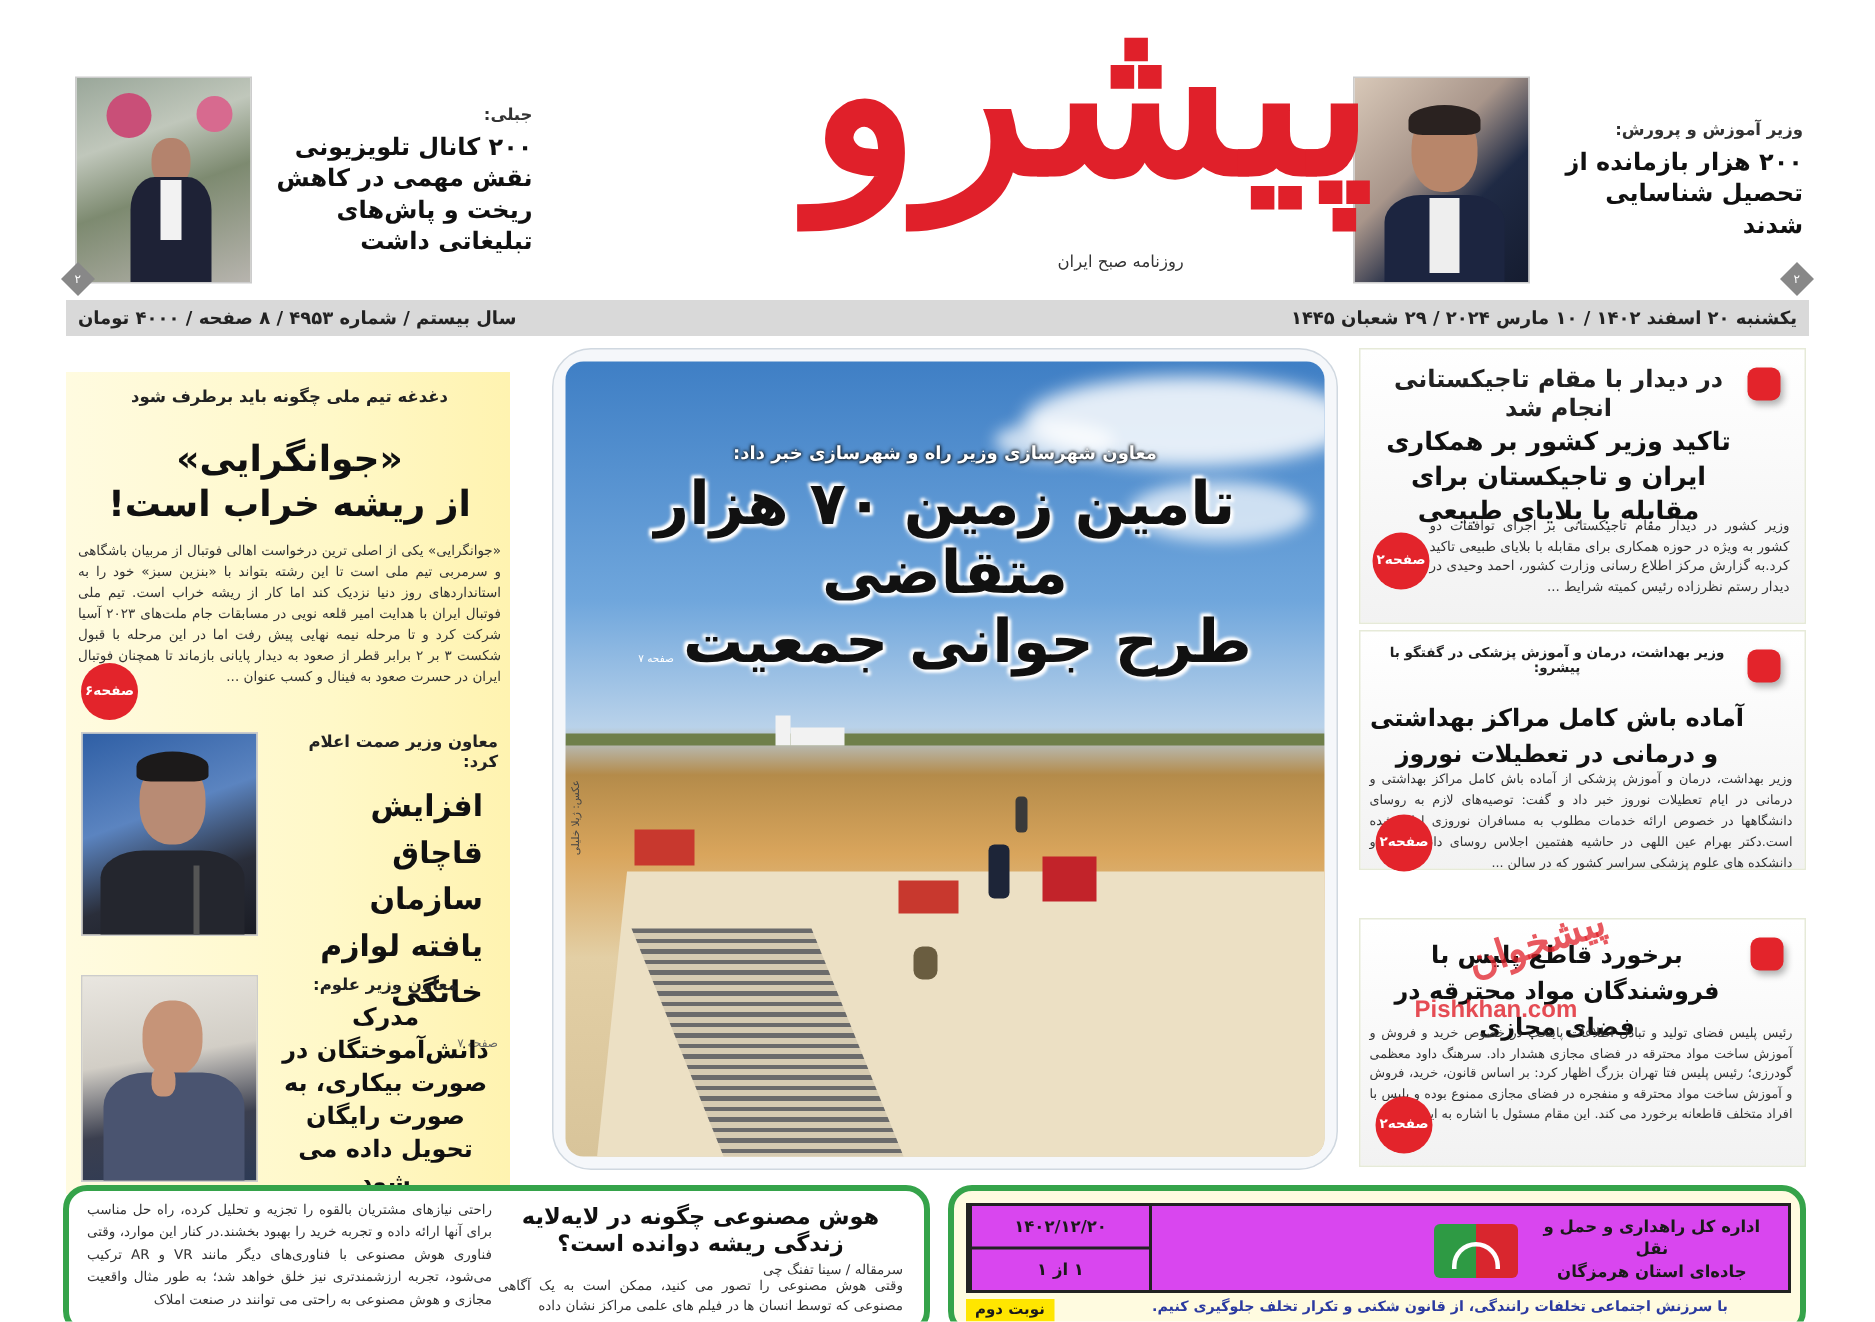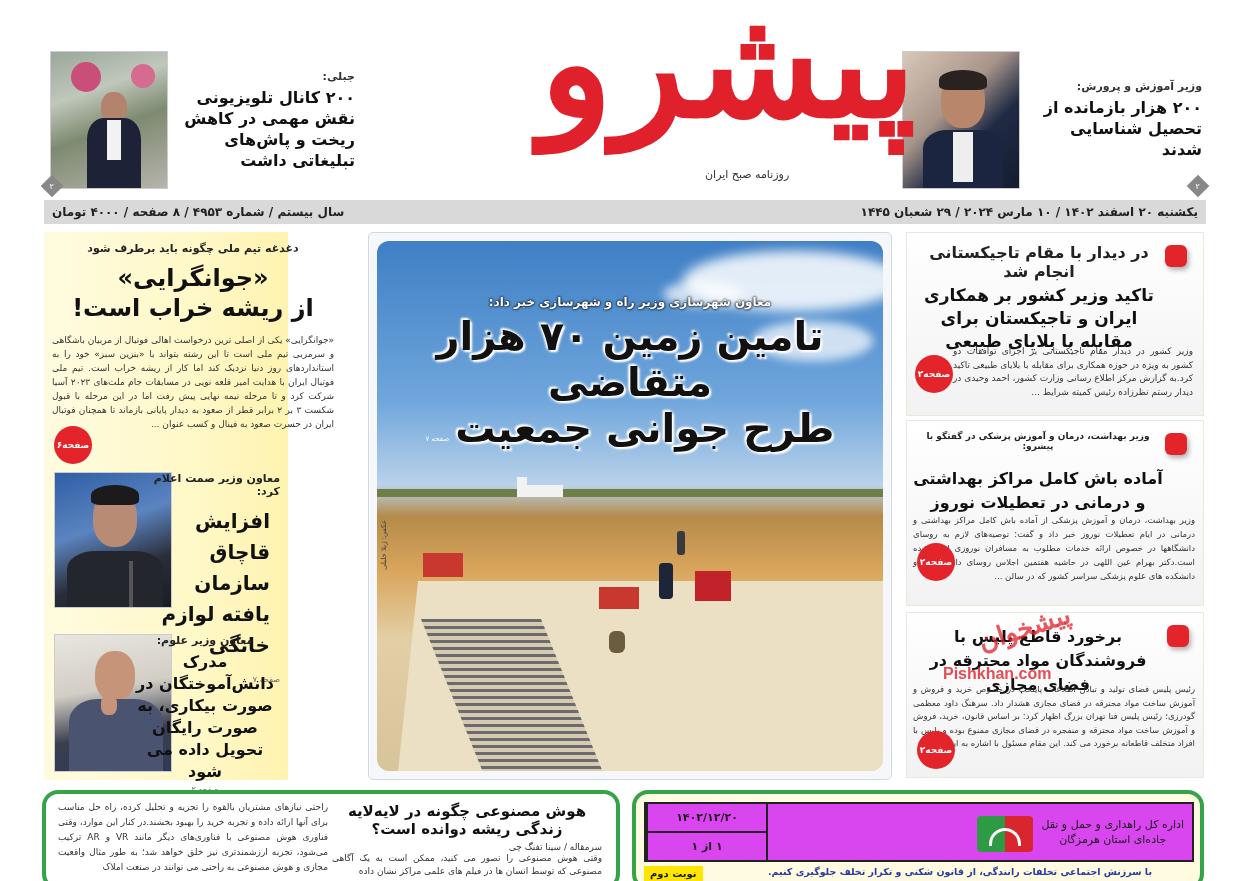--- a/index.html
+++ b/index.html
@@ -10,30 +10,30 @@
   .teaser .txt{text-align:right}
   .teaser .kicker{font-size:11px;font-weight:bold;color:#333;margin-bottom:4px}
   .teaser .head{font-size:16px;font-weight:bold;line-height:21px;color:#111}
   .pagebadge{position:absolute;width:16px;height:16px;background:#888;color:#fff;font-size:8px;transform:rotate(45deg);display:flex;align-items:center;justify-content:center}
   .pagebadge span{transform:rotate(-45deg)}
   .logo{position:absolute;left:530px;top:18px;width:290px;height:175px}
   .logo .brand{position:absolute;left:10px;top:-30px;font-family:"DejaVu Serif",serif;font-size:150px;font-weight:bold;color:#e0202a;line-height:1;letter-spacing:-6px}
   .logo .tag{position:absolute;left:175px;top:150px;font-size:11px;color:#333}
   .dateline{position:absolute;top:200px;left:44px;width:1162px;height:24px;background:#d9d9d9;display:flex;justify-content:space-between;align-items:center;padding:0 8px;font-size:12px;font-weight:bold;color:#222}
   
-  .leftcol{position:absolute;left:44px;top:232px;width:244px;height:548px;background:linear-gradient(90deg,#fffbe0 0%,#fff8c8 60%,#fff3b0 100%)}
+  .leftcol{position:absolute;left:44px;top:248px;width:296px;height:548px;background:linear-gradient(90deg,#fffbe0 0%,#fff8c8 60%,#fff3b0 100%)}
   .story{position:absolute;text-align:right}
   .kick{font-size:11px;font-weight:bold;color:#222}
   .h1{font-weight:bold;color:#111}
   .body{font-size:10px;line-height:15.5px;color:#333;text-align:justify}
   .red-badge{position:absolute;width:38px;height:38px;border-radius:50%;background:#e3242b;color:#fff;font-size:9px;font-weight:bold;display:flex;align-items:center;justify-content:center}
   .red-dot{position:absolute;width:22px;height:22px;border-radius:6px;background:#e3242b;box-shadow:2px 3px 5px rgba(0,0,0,.3)}
   .pic{position:absolute;overflow:hidden;border:1px solid #ccc}
   .rightcol-box{position:absolute;left:906px;width:298px;background:linear-gradient(180deg,#fff 0%,#f2f2f2 100%);border:1px solid #e6ead8}
-  .center{position:absolute;left:368px;top:232px;width:524px;height:548px;border:1px solid #d0d8e0;border-radius:5px;background:#f5f7fa;padding:8px}
+  .center{position:absolute;left:368px;top:232px;width:524px;height:548px;border:1px solid #d0d8e0;border-radius:26px;background:#f5f7fa;padding:8px}
   .hero{position:relative;width:100%;height:100%;border-radius:12px;overflow:hidden;background:linear-gradient(180deg,#3f7fc5 0%,#6fa6dc 30%,#b9d2ea 46%,#b48b4a 52%,#d9a55c 62%,#e3cfa5 75%,#d8c49a 100%)}
   .bottom-box{position:absolute;top:790px;height:100px;border:4px solid #35a34a;border-radius:16px;background:#fff}
 </style>
 </head>
 <body>
 
 <div class="teaser" style="right:48px;">
   <div class="photo" style="background:linear-gradient(135deg,#d8c8b8 0%,#a8958a 40%,#1f2a44 65%,#151c30 100%);">
     <div style="position:absolute;left:38px;top:22px;width:44px;height:54px;border-radius:45%;background:#b8866a"></div>
     <div style="position:absolute;left:36px;top:18px;width:48px;height:20px;border-radius:50% 50% 20% 20%;background:#2a2220"></div>
@@ -72,21 +72,21 @@
 </div>
 
 <div class="dateline">
   <span>یکشنبه ۲۰ اسفند ۱۴۰۲ / ۱۰ مارس ۲۰۲۴ / ۲۹ شعبان ۱۴۴۵</span>
   <span>سال بیستم / شماره ۴۹۵۳ / ۸ صفحه / ۴۰۰۰ تومان</span>
 </div>
 
 <div class="leftcol">
   <div class="story" style="left:8px;top:10px;width:282px;">
     <div class="kick" style="text-align:center">دغدغه تیم ملی چگونه باید برطرف شود</div>
-    <div class="h1" style="text-align:center;font-size:24px;line-height:30px;margin-top:8px">«جوانگرایی»</div>
+    <div class="h1" style="text-align:center;font-size:24px;line-height:30px;margin-top:20px">«جوانگرایی»</div>
     <div class="h1" style="text-align:center;font-size:24px;line-height:30px">از ریشه خراب است!</div>
     <div class="body" style="margin-top:10px;font-size:9px;line-height:14px">«جوانگرایی» یکی از اصلی ترین درخواست اهالی فوتبال از مربیان باشگاهی و سرمربی تیم ملی است تا این رشته بتواند با «بنزین سبز» خود را به استانداردهای روز دنیا نزدیک کند اما کار از ریشه خراب است. تیم ملی فوتبال ایران با هدایت امیر قلعه نویی در مسابقات جام ملت‌های ۲۰۲۳ آسیا شرکت کرد و تا مرحله نیمه نهایی پیش رفت اما در این مرحله با قبول شکست ۳ بر ۲ برابر قطر از صعود به دیدار پایانی بازماند تا همچنان فوتبال ایران در حسرت صعود به فینال و کسب عنوان ...</div>
   </div>
   <div class="red-badge" style="left:10px;top:194px;">صفحه۶</div>
 
   <div class="pic" style="left:10px;top:240px;width:118px;height:136px;background:linear-gradient(160deg,#2f5fa5 0%,#5b84c0 40%,#2a2e3a 70%,#1a1c24 100%);">
     <div style="position:absolute;left:38px;top:18px;width:44px;height:56px;border-radius:45%;background:#b88b74"></div>
     <div style="position:absolute;left:36px;top:12px;width:48px;height:20px;border-radius:50% 50% 20% 20%;background:#1c1a1a"></div>
     <div style="position:absolute;left:12px;top:78px;width:96px;height:60px;border-radius:30% 30% 0 0;background:#24262e"></div>
     <div style="position:absolute;left:74px;top:88px;width:4px;height:48px;background:#555"></div>
@@ -147,21 +147,21 @@
 <div class="rightcol-box" style="top:232px;height:184px;">
   <div class="red-dot" style="right:16px;top:12px"></div>
   <div class="story" style="right:44px;top:10px;width:240px;text-align:center">
     <div class="kick" style="font-size:16px">در دیدار با مقام تاجیکستانی انجام شد</div>
     <div class="h1" style="font-size:17px;line-height:23px;margin-top:3px">تاکید وزیر کشور بر همکاری ایران و تاجیکستان برای مقابله با بلایای طبیعی</div>
   </div>
   <div class="body" style="position:absolute;right:10px;top:112px;width:240px;font-size:9px;line-height:13.5px">وزیر کشور در دیدار مقام تاجیکستانی بر اجرای توافقات دو کشور به ویژه در حوزه همکاری برای مقابله با بلایای طبیعی تاکید کرد.به گزارش مرکز اطلاع رسانی وزارت کشور، احمد وحیدی در دیدار رستم نظرزاده رئیس کمیته شرایط ...</div>
   <div class="red-badge" style="left:8px;top:122px">صفحه۲</div>
 </div>
 
-<div class="rightcol-box" style="top:420px;height:186px;padding-left:36px;">
+<div class="rightcol-box" style="top:420px;height:160px;padding-left:36px;">
   <div class="red-dot" style="right:16px;top:12px"></div>
   <div class="story" style="right:40px;top:10px;width:250px;text-align:center">
     <div class="kick" style="font-size:9px">وزیر بهداشت، درمان و آموزش پزشکی در گفتگو با پیشرو:</div>
     <div class="h1" style="font-size:16px;line-height:24px;margin-top:16px">آماده باش کامل مراکز بهداشتی و درمانی در تعطیلات نوروز</div>
   </div>
   <div class="body" style="position:absolute;right:8px;top:92px;width:282px;font-size:8.5px;line-height:14px">وزیر بهداشت، درمان و آموزش پزشکی از آماده باش کامل مراکز بهداشتی و درمانی در ایام تعطیلات نوروز خبر داد و گفت: توصیه‌های لازم به روسای دانشگاهها در خصوص ارائه خدمات مطلوب به مسافران نوروزی ارائه شده است.دکتر بهرام عین اللهی در حاشیه هفتمین اجلاس روسای دانشگاه ها و دانشکده های علوم پزشکی سراسر کشور که در سالن ...</div>
   <div class="red-badge" style="left:10px;top:122px">صفحه۲</div>
 </div>
 
 <div class="rightcol-box" style="top:612px;height:166px;">
@@ -191,21 +191,21 @@
       <div style="flex:1;border-bottom:2px solid #222;display:flex;align-items:center;justify-content:center;font-size:11px;font-weight:bold">۱۴۰۲/۱۲/۲۰</div>
       <div style="flex:1;display:flex;align-items:center;justify-content:center;font-size:11px;font-weight:bold">۱ از ۱</div>
     </div>
     <div style="width:182px;border-left:2px solid #222;order:2"></div>
     <div style="flex:1;display:flex;align-items:center;gap:8px;padding:0 8px;order:1">
       <div style="width:56px;height:44px;position:relative;order:1">
         <div style="position:absolute;left:0;top:6px;width:28px;height:36px;background:#2e9a44;border-radius:4px 0 0 4px"></div>
         <div style="position:absolute;left:28px;top:6px;width:28px;height:36px;background:#d9262e;border-radius:0 4px 4px 0"></div>
         <div style="position:absolute;left:12px;top:18px;width:32px;height:18px;border:3px solid #fff;border-bottom:none;border-radius:16px 16px 0 0"></div>
       </div>
-      <div style="font-size:11px;font-weight:normal;line-height:15px;text-align:center;order:0">
+      <div style="font-size:11px;font-weight:bold;line-height:15px;text-align:center;order:0">
         <div>اداره کل راهداری و حمل و نقل</div>
         <div>جاده‌ای استان هرمزگان</div>
       </div>
     </div>
   </div>
   <div style="position:absolute;left:8px;top:72px;background:#ffe600;font-size:10px;font-weight:bold;padding:2px 6px">نوبت دوم</div>
   <div style="position:absolute;right:20px;top:72px;width:440px;text-align:center;font-size:9.5px;font-weight:bold;color:#2b3aa0">با سرزنش اجتماعی تخلفات رانندگی، از قانون شکنی و تکرار تخلف جلوگیری کنیم.</div>
 </div>
 
 </body></html>

